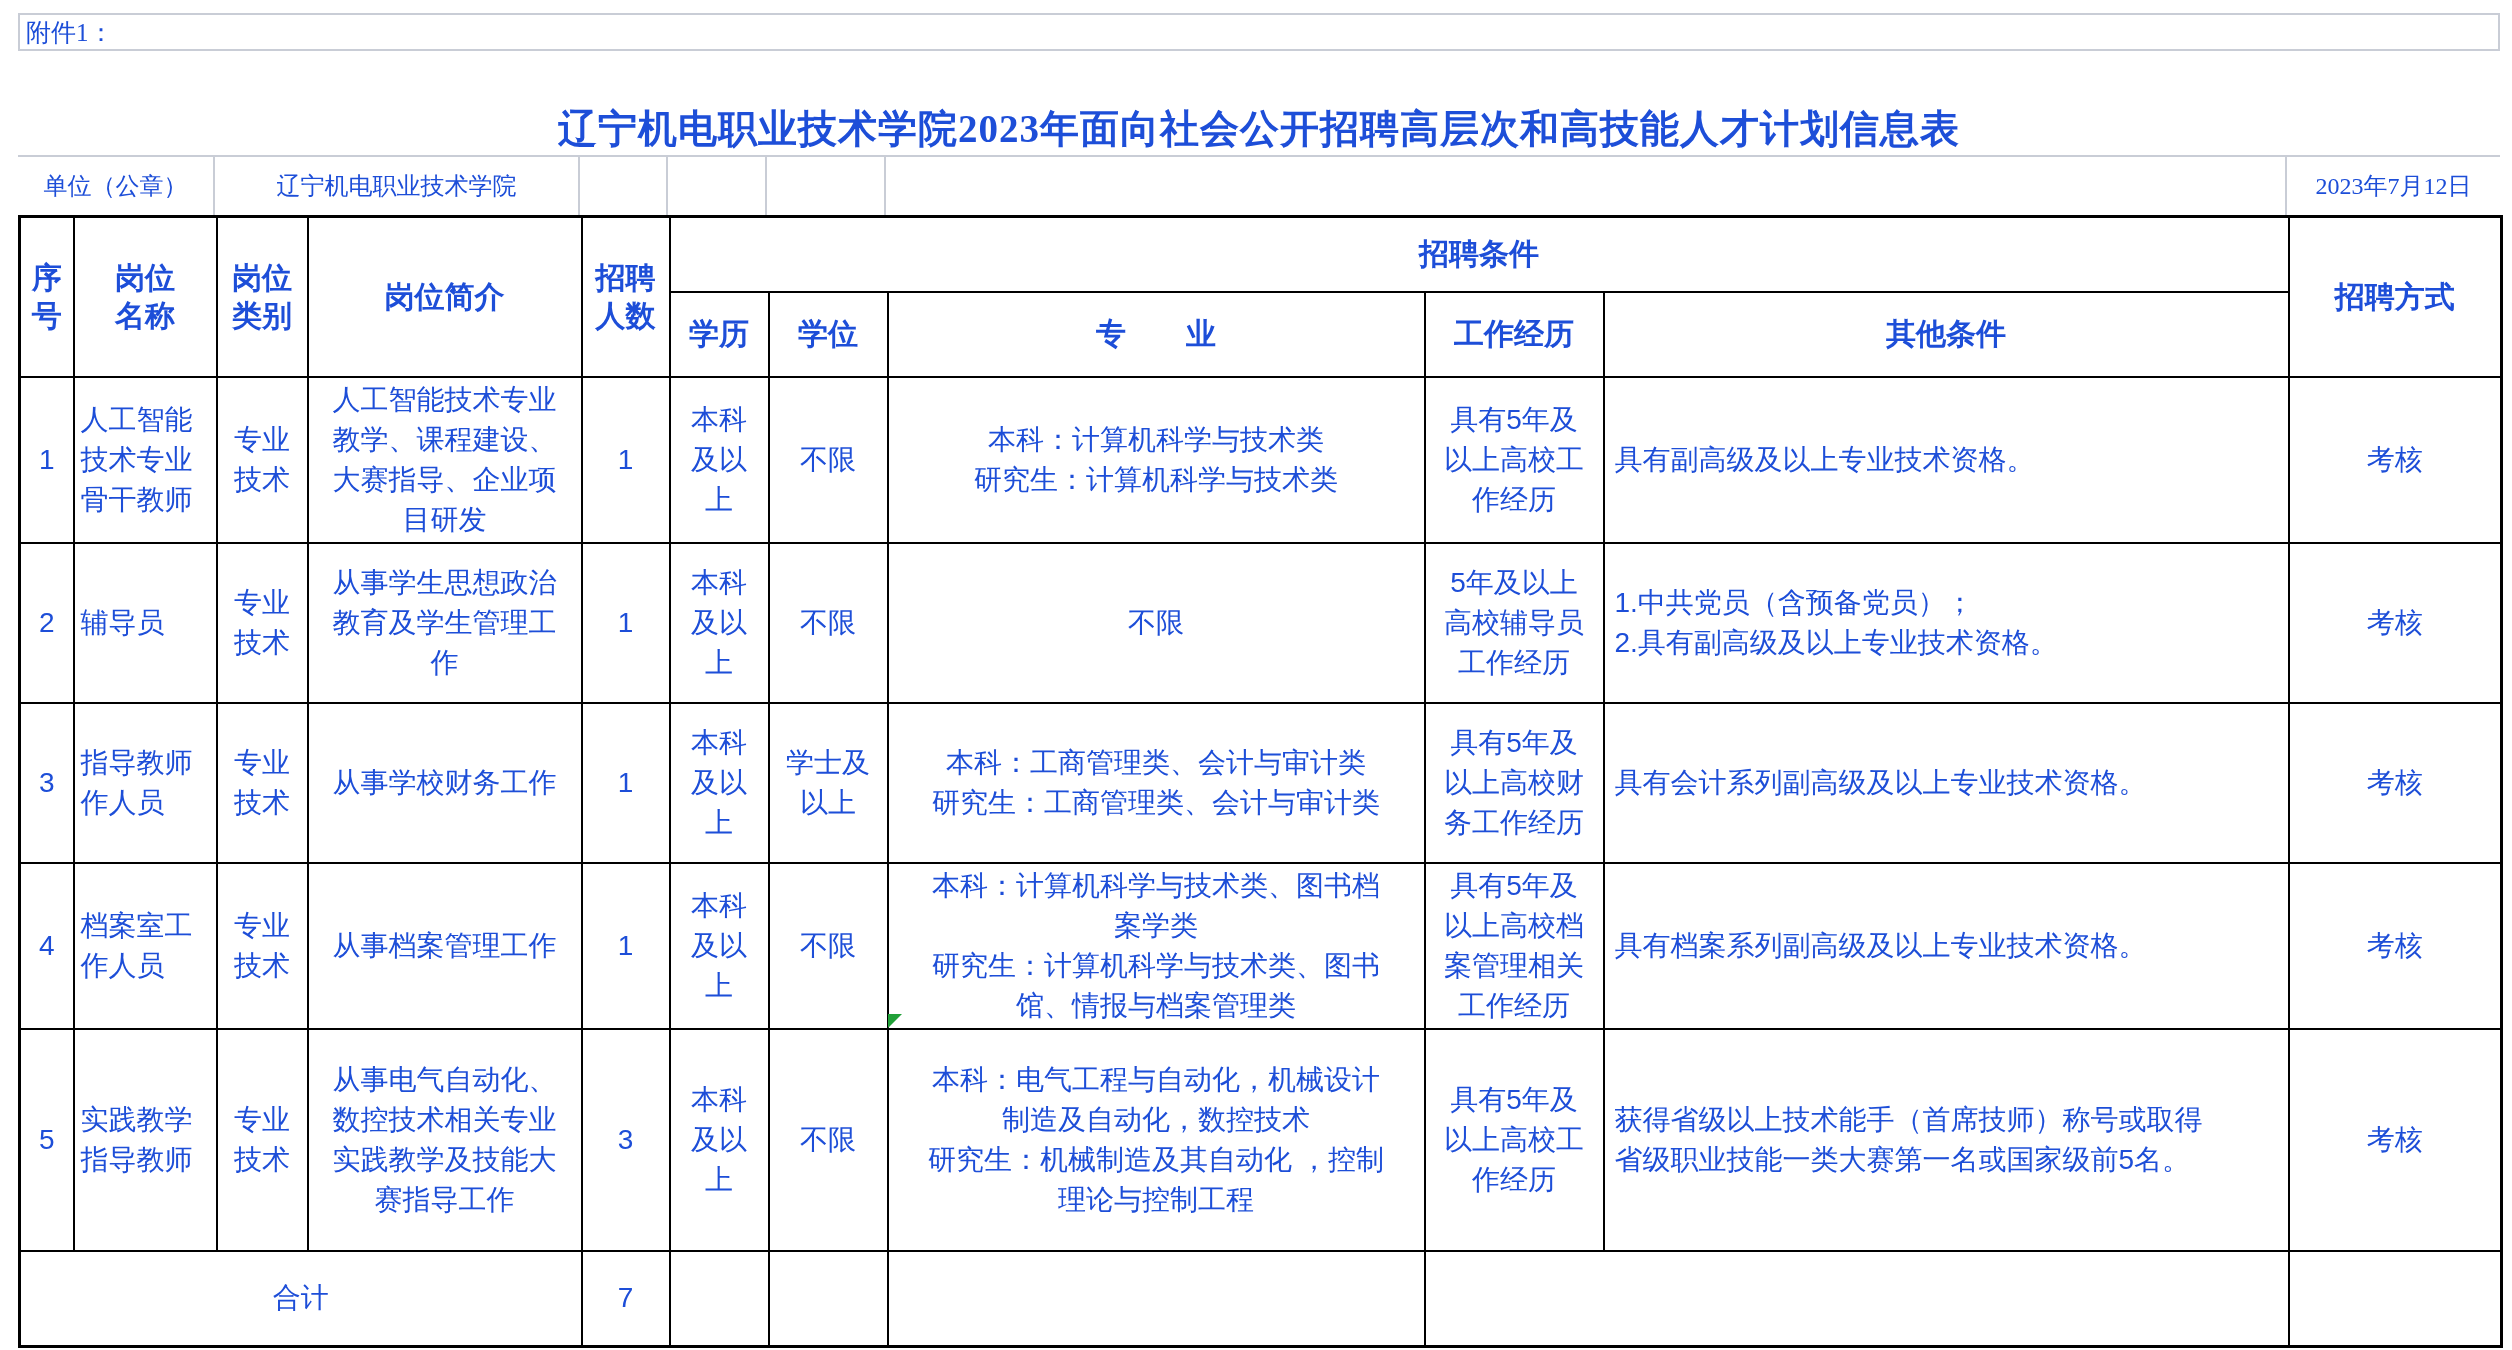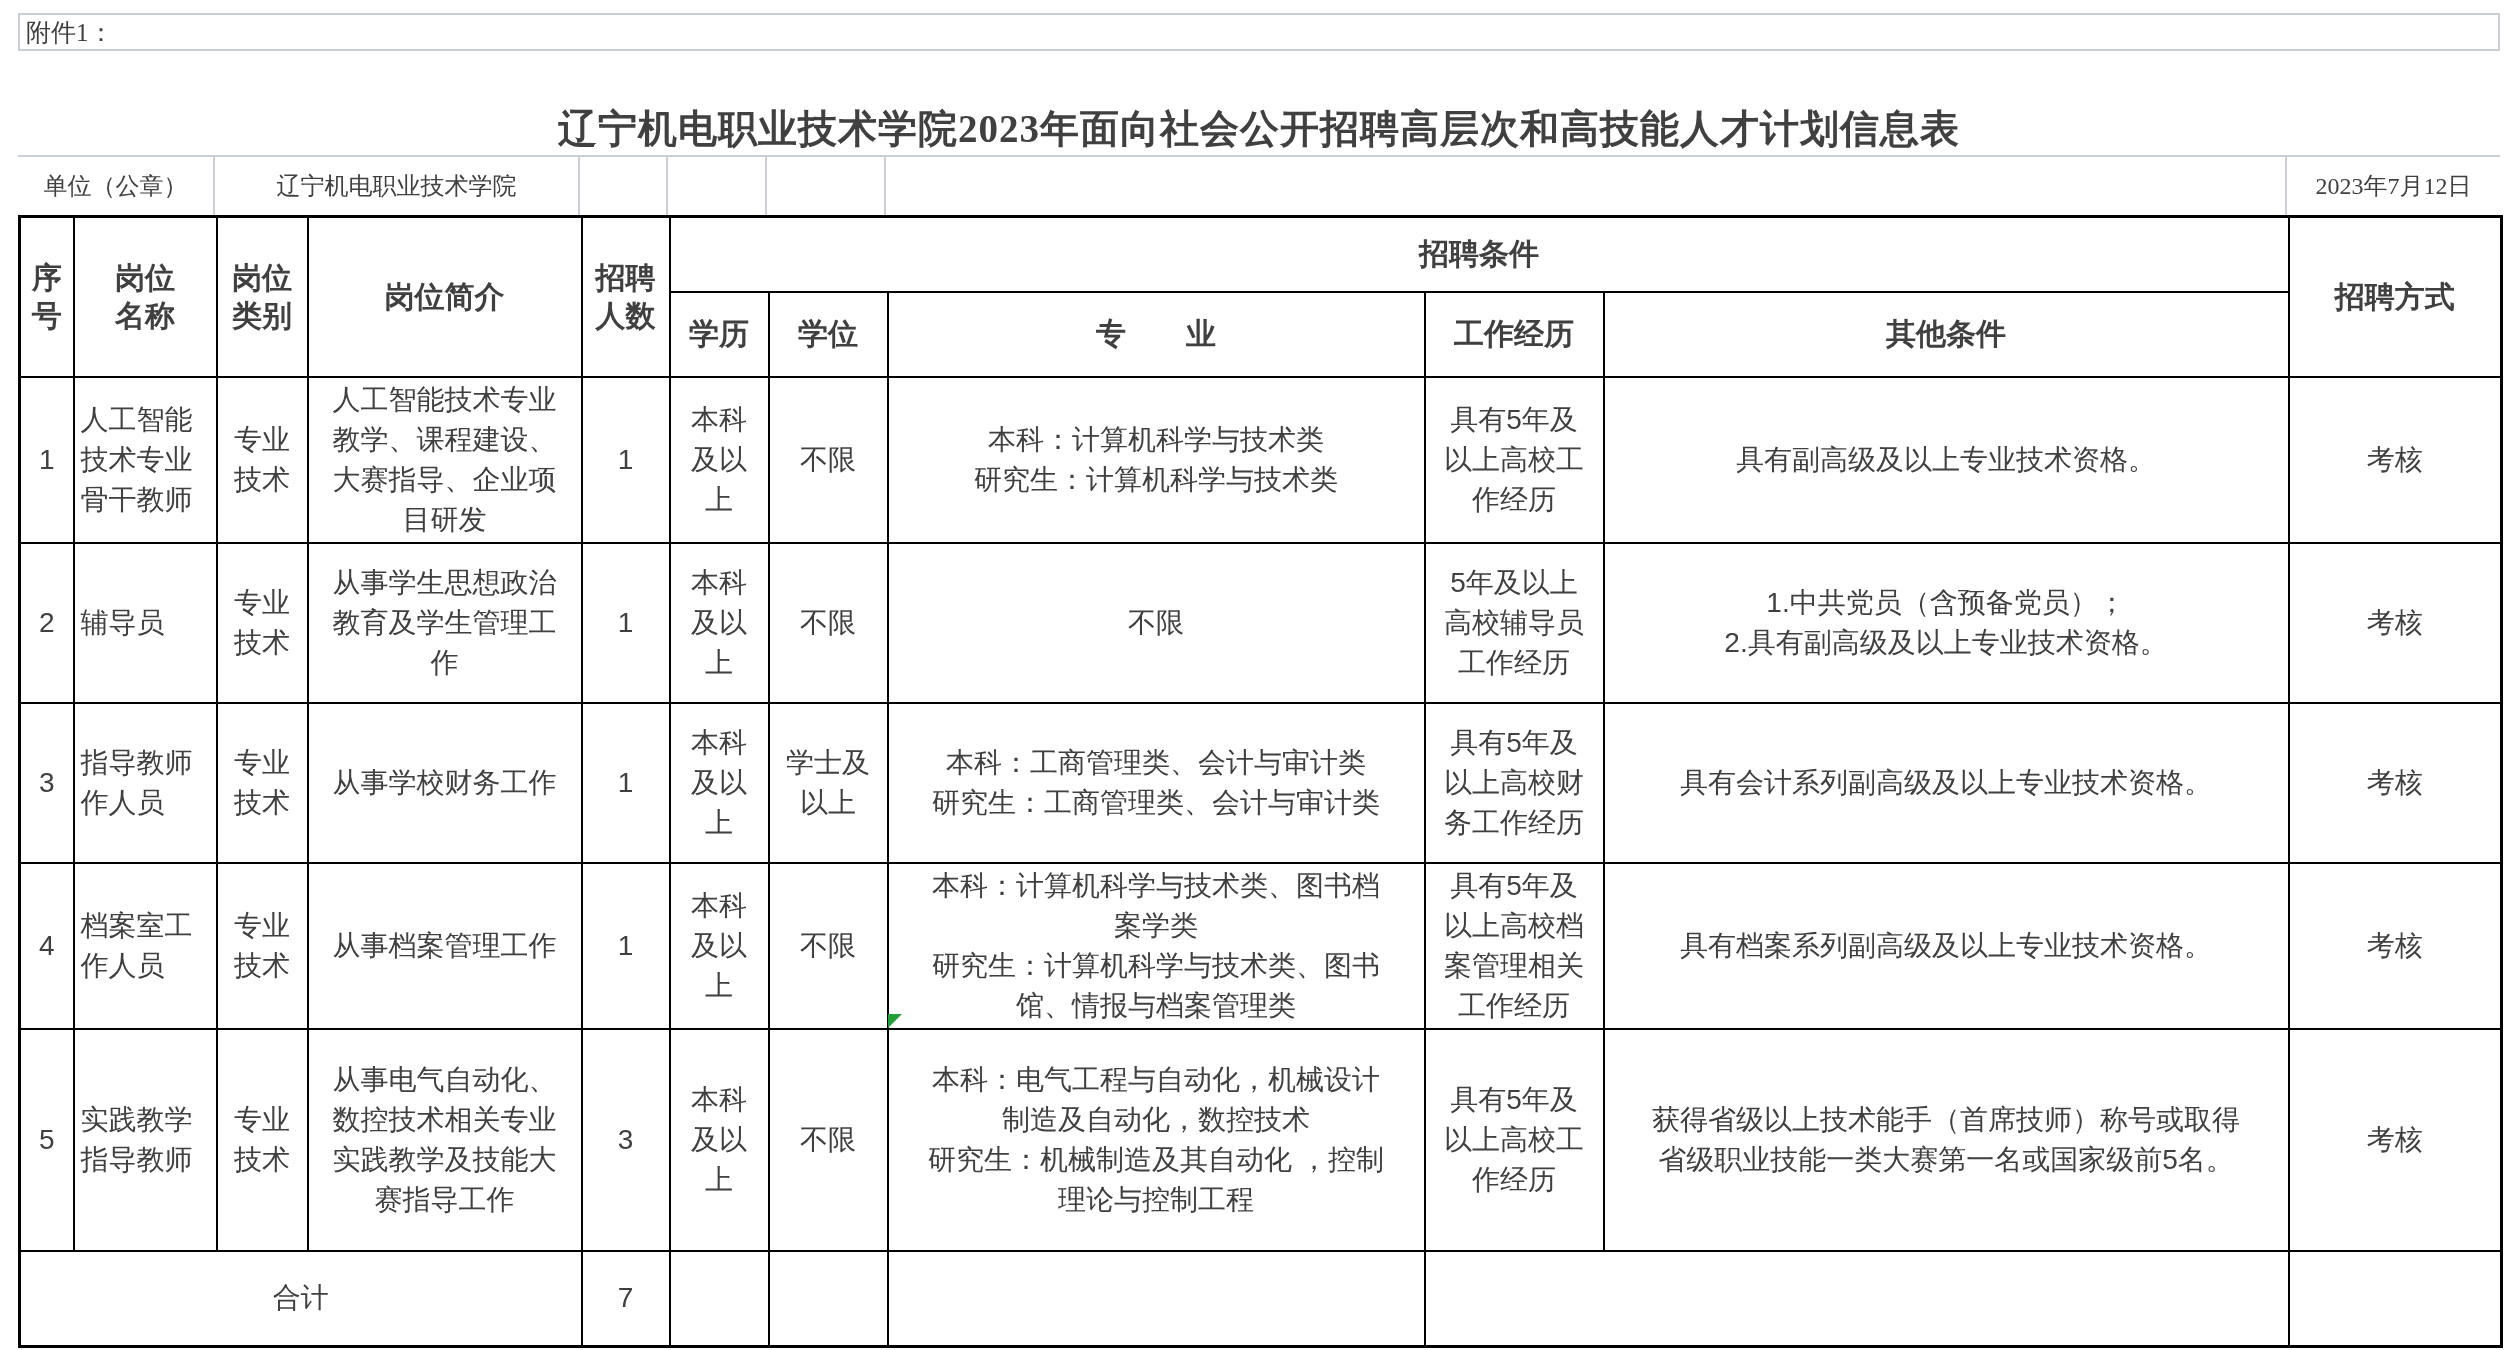--- a/index.html
+++ b/index.html
@@ -1,17 +1,17 @@
 <!DOCTYPE html>
 <html><head>
 <meta charset="utf-8">
 <style>
   html,body{margin:0;padding:0;background:#ffffff;}
   .sheet{position:relative;width:2512px;height:1350px;background:#ffffff;overflow:hidden;
-         font-family:"Liberation Sans","DejaVu Sans",sans-serif;color:#404040;}
+         font-family:"Liberation Sans","DejaVu Sans",sans-serif;color:#1d4ed8;}
 
   
   .attach-box{position:absolute;left:18px;top:13px;width:2482px;height:38px;
     border:2px solid #c9cdd6;box-sizing:border-box;display:flex;align-items:center;}
   .attach-label{font-family:"Liberation Serif","DejaVu Serif",serif;font-size:25px;padding-left:6px;}
 
   
   .main-title{position:absolute;left:18px;top:69px;width:2482px;height:120px;
     display:flex;align-items:center;justify-content:center;
     font-family:"Liberation Serif","DejaVu Serif",serif;font-weight:bold;font-size:39px;letter-spacing:1px;}
@@ -22,21 +22,21 @@
   .unit-row .cell{box-sizing:border-box;border-right:2px solid #c9cdd6;height:100%;
     display:flex;align-items:center;justify-content:center;}
   .unit-row .nb{border-right:none;}
 
   
   table.grid{position:absolute;left:18px;top:215px;width:2482px;border-collapse:collapse;
     table-layout:fixed;border:3px solid #000;}
   table.grid td{border:2px solid #000;vertical-align:middle;text-align:center;
     white-space:pre-line;font-size:28px;line-height:40px;padding:2px 4px;box-sizing:border-box;}
   table.grid td.hd{font-weight:bold;font-size:30px;line-height:38px;}
-  table.grid td.left{text-align:center;padding-left:10px;padding-right:10px;}
+  table.grid td.left{text-align:left;padding-left:10px;padding-right:10px;}
   table.grid td.name{text-align:left;padding-left:6px;}
 
   
   .green-corner{position:absolute;left:888px;top:1014px;width:0;height:0;
     border-top:14px solid #21a038;border-right:14px solid transparent;}
 </style>
 </head>
 <body>
 
 <div class="sheet">

